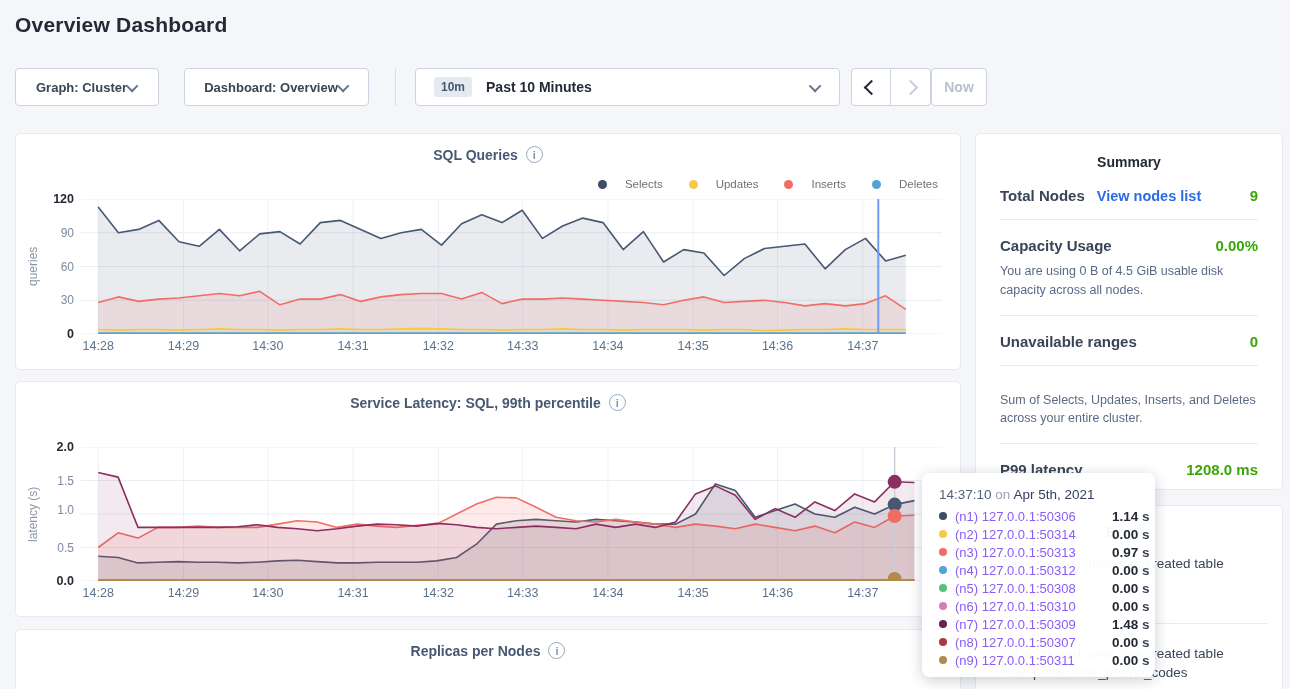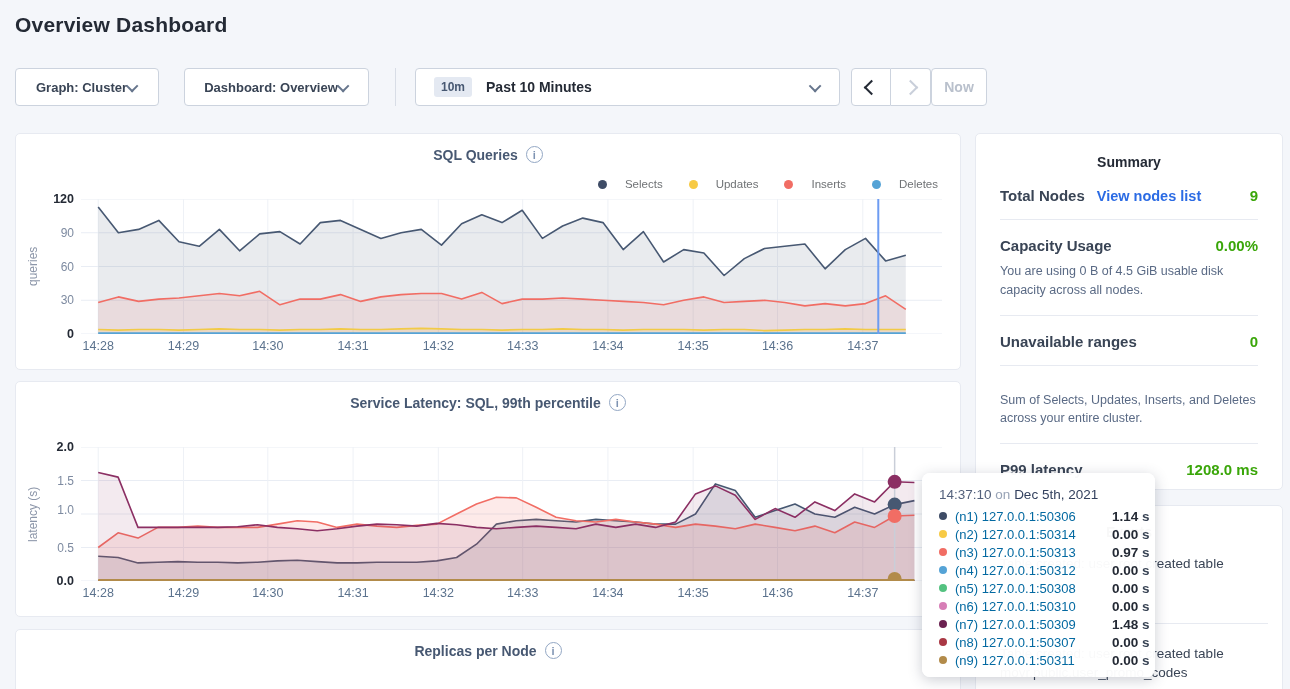--- a/index.html
+++ b/index.html
@@ -89,21 +89,21 @@
     background:rgba(255,255,255,0.97);border-radius:8px;
     box-shadow:0 3px 14px rgba(50,60,85,0.25);
     padding:14px 12px 10px 17px;z-index:30;
   }
   .tt-head{font-size:13.5px;margin-bottom:5px;white-space:nowrap;}
   .tt-time{color:#53617c;}
   .tt-on{color:#98a3b6;}
   .tt-date{color:#33415e;}
   .tt-row{display:flex;align-items:center;height:18px;gap:8px;}
   .tt-dot{width:8px;height:8px;border-radius:50%;flex:none;}
-  .tt-label{font-size:13px;color:#0369a1;flex:none;width:149px;white-space:nowrap;}
+  .tt-label{font-size:13px;color:#8b5cf6;flex:none;width:149px;white-space:nowrap;}
   .tt-val{font-size:13.5px;font-weight:700;color:#242a35;white-space:nowrap;}
   .tt-val .unit{font-weight:600;color:#394455;}
 </style>
 </head>
 <body>
 
 <div class="page-title">Overview Dashboard</div>
 
 <div class="ctl" style="left:15px;width:144px;">
   <span>Graph: Cluster</span>
@@ -256,21 +256,21 @@
       <span class="xtick" style="left: 441.693px;">14:33</span>
       <span class="xtick" style="left: 526.932px;">14:34</span>
       <span class="xtick" style="left: 612.171px;">14:35</span>
       <span class="xtick" style="left: 696.549px;">14:36</span>
       <span class="xtick" style="left: 781.788px;">14:37</span>
     </div>
 </section>
 
 <section class="card" style="left:15px;top:629px;width:946px;height:80px;">
   <div class="chart-head">
-    <span class="chart-title">Replicas per Node</span>
+    <span class="chart-title">Replicas per Nodes</span>
     <span class="info-icon">i</span>
   </div>
 </section>
 
 <aside class="card" style="left:975px;top:133px;width:308px;height:357px;">
   <div class="summary-head">Summary</div>
   <div class="srow">
     <div class="srow-line">
       <span class="srow-label">Total Nodes</span>
       <span class="srow-link">View nodes list</span>
@@ -305,21 +305,21 @@
   <div class="events-head">Events</div>
   <div class="event-item" style="top:48px;">Table created: user root created table</div>
   <div class="event-divider" style="top:117px;"></div>
   <div class="event-item" style="top:138px;">Table created: user root created table movr.public.user_promo_codes</div>
 </aside>
 
 <div class="tooltip">
   <div class="tt-head">
     <span class="tt-time">14:37:10</span>
     <span class="tt-on">on</span>
-    <span class="tt-date">Dec 5th, 2021</span>
+    <span class="tt-date">Apr 5th, 2021</span>
   </div>
   <div id="tt-rows">
       <div class="tt-row">
         <span class="tt-dot" style="background: rgb(62, 76, 102);"></span>
         <span class="tt-label">(n1) 127.0.0.1:50306</span>
         <span class="tt-val"><span>1.14</span><span class="unit"> s</span></span>
       </div>
       <div class="tt-row">
         <span class="tt-dot" style="background: rgb(247, 202, 69);"></span>
         <span class="tt-label">(n2) 127.0.0.1:50314</span>

